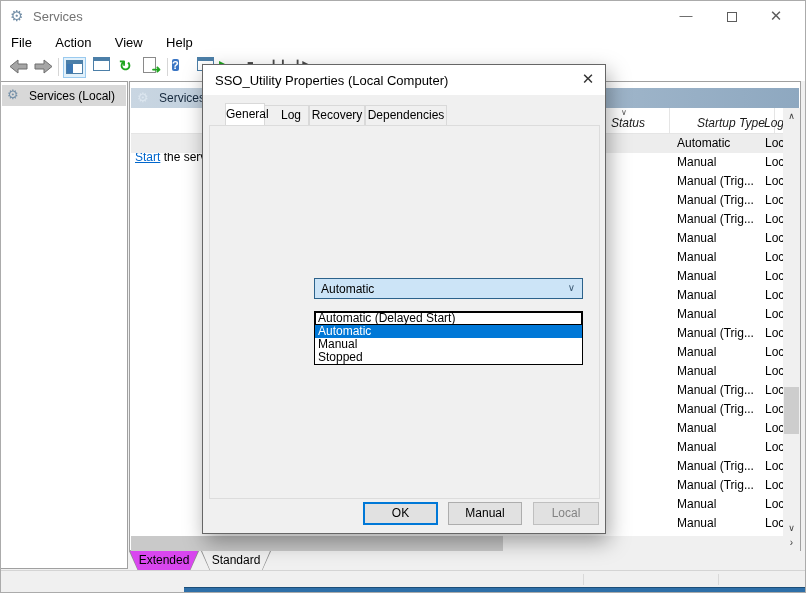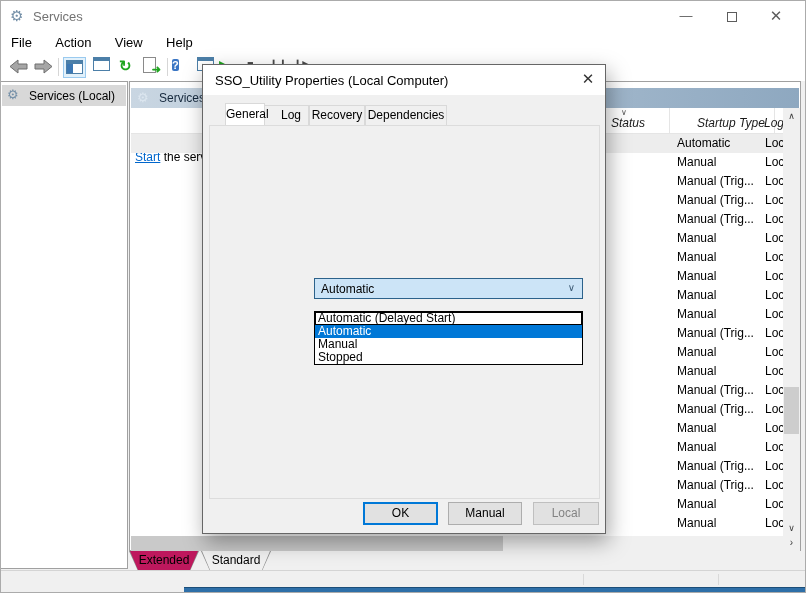--- a/index.html
+++ b/index.html
@@ -60,21 +60,21 @@
   .vs-btn{position:absolute;left:0;width:17px;height:16px;text-align:center;color:#404040;font-size:9px;line-height:16px;}
   .vs-thumb{position:absolute;left:1px;width:15px;background:#CDCDCD;}
   .hscroll{position:absolute;left:1px;right:0;top:454px;height:15px;background:#F0F0F0;}
   .hs-thumb{position:absolute;left:0;top:0;width:372px;height:15px;background:#C9C9C9;}
   .hs-btn{position:absolute;right:0;top:0;width:17px;height:15px;text-align:center;color:#404040;font-size:10px;line-height:14px;}
   
   .btabs{position:absolute;left:128px;top:550px;height:20px;}
   .btab{position:relative;float:left;height:20px;margin-right:2px;clip-path:polygon(0 0,100% 0,calc(100% - 9px) 100%,9px 100%);background:#8C8C8C;}
   .btab .in{position:absolute;left:1px;right:1px;top:0;bottom:1px;clip-path:polygon(0 0,100% 0,calc(100% - 8px) 100%,8px 100%);
     background:#F0F0F0;text-align:center;line-height:18px;font-size:12px;color:#000;}
-  .btab.active .in{background:#be185d;}
+  .btab.active .in{background:#d946ef;}
   .statusbar{position:absolute;left:0;top:569px;right:0;height:17px;background:#F0F0F0;border-top:1px solid #D4D4D4;}
   .sb-sep{position:absolute;top:3px;width:1px;height:11px;background:#D9D9D9;}
   .bottom-strip{position:absolute;left:183px;right:0;top:586px;height:7px;background:#2E6FA8;border-top:1px solid #1C4E79;}
   
   .dialog{position:absolute;left:201px;top:63px;width:404px;height:470px;background:#F0F0F0;
     border:1px solid #666;box-shadow:3px 8px 20px rgba(0,0,0,.35);z-index:10;}
   .dlg-titlebar{position:absolute;left:0;top:0;right:0;height:30px;background:#fff;}
   .dlg-title{position:absolute;left:12px;top:8px;font-size:13px;color:#000;}
   .dlg-close{position:absolute;right:0;top:0;width:34px;height:30px;text-align:center;line-height:28px;font-size:15px;color:#333;}
   .dtab{position:absolute;font-size:12px;text-align:center;border:1px solid #D9D9D9;border-bottom:none;background:#F0F0F0;line-height:19px;}

